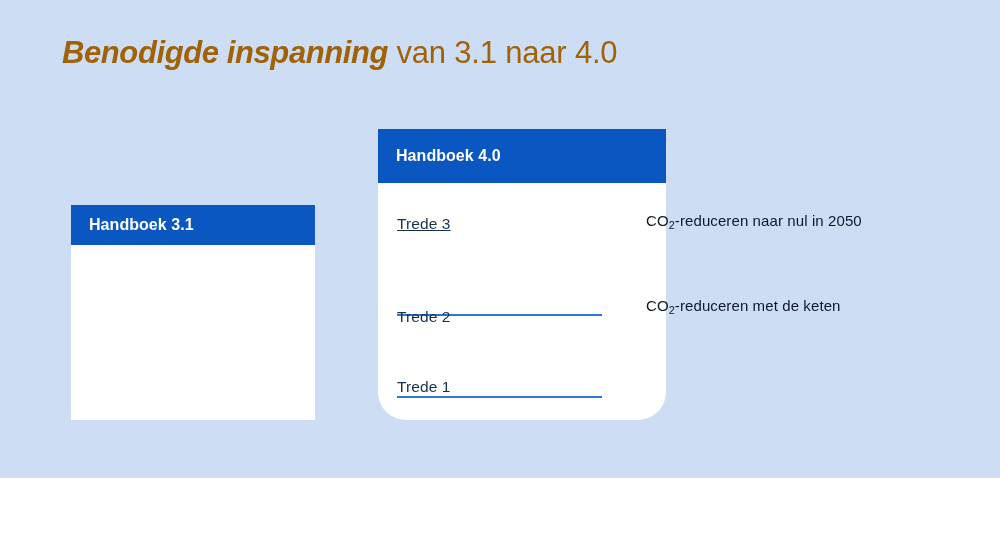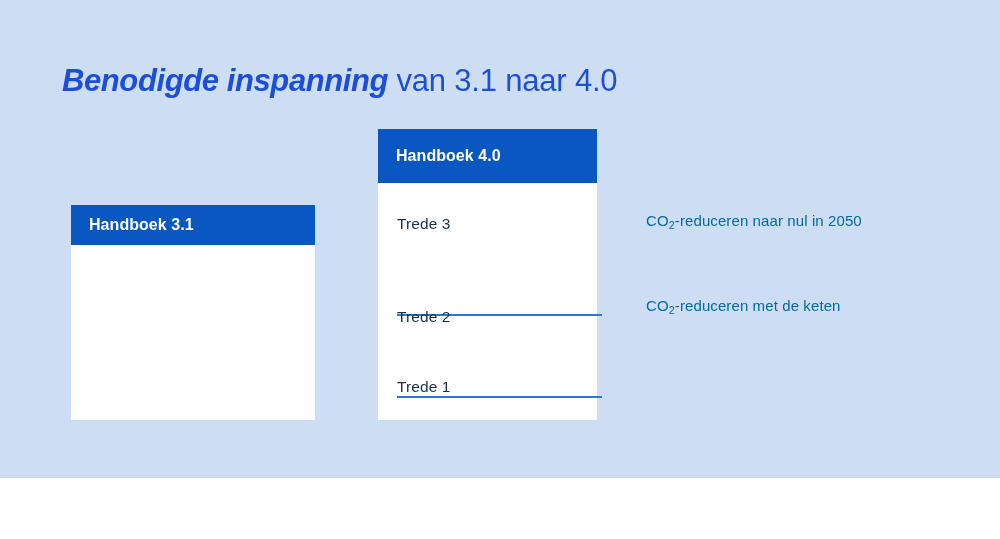--- a/index.html
+++ b/index.html
@@ -30,24 +30,24 @@
     top: 0;
     width: 1000px;
     height: 478px;
     background: #cddef4;
   }
 
   
   .title {
     position: absolute;
     left: 62px;
-    top: 60px;
+    top: 32px;
     font-size: 31px;
     line-height: 42px;
-    color: #1d4ed8;
+    color: #a16207;
     white-space: nowrap;
     letter-spacing: -0.2px;
   }
   .title .strong {
     font-weight: 700;
     font-style: italic;
     letter-spacing: -0.4px;
   }
   .title .rest {
     font-weight: 400;
@@ -99,36 +99,37 @@
     height: 40px;
   }
   #card-31 .card-body {
     height: 169px;
   }
 
   
   #card-40 {
     left: 378px;
     top: 129px;
-    width: 219px;
+    width: 288px;
     height: 291px;
+    border-radius: 28px;
   }
   #card-40 .card-header {
     height: 54px;
   }
   #card-40 .card-body {
     height: 237px;
   }
 
   
   .annotation {
     position: absolute;
     left: 646px;
     font-size: 15px;
-    color: #0369a1;
+    color: #0f172a;
     white-space: nowrap;
     letter-spacing: 0.1px;
   }
   .annotation sub,
   .footer-label sub {
     font-size: 0.72em;
     vertical-align: baseline;
     position: relative;
     top: 0.28em;
   }
@@ -154,21 +155,21 @@
     <span class="strong">Benodigde inspanning</span><span class="rest"> van 3.1 naar 4.0</span>
   </div>
 
   <div class="card" id="card-31">
     <div class="card-header">Handboek 3.1</div>
   </div>
 
   <div class="card" id="card-40">
     <div class="card-header">Handboek 4.0</div>
     <div class="card-body">
-      <div class="row-label" style="top:32px;">Trede 3</div>
+      <div class="row-label" style="top:32px;text-decoration:underline;">Trede 3</div>
       <div class="divider" style="left:19px; top:130px; width:205px; top:131px;"></div>
       <div class="row-label" style="top:125px;">Trede 2</div>
       <div class="divider" style="left:19px; top:213px; width:205px;"></div>
       <div class="row-label" style="top:195px;">Trede 1</div>
     </div>
   </div>
 
   <div class="annotation" style="top:212px;">
     <span>CO</span><sub>2</sub><span>-reduceren naar nul in 2050</span>
   </div>

